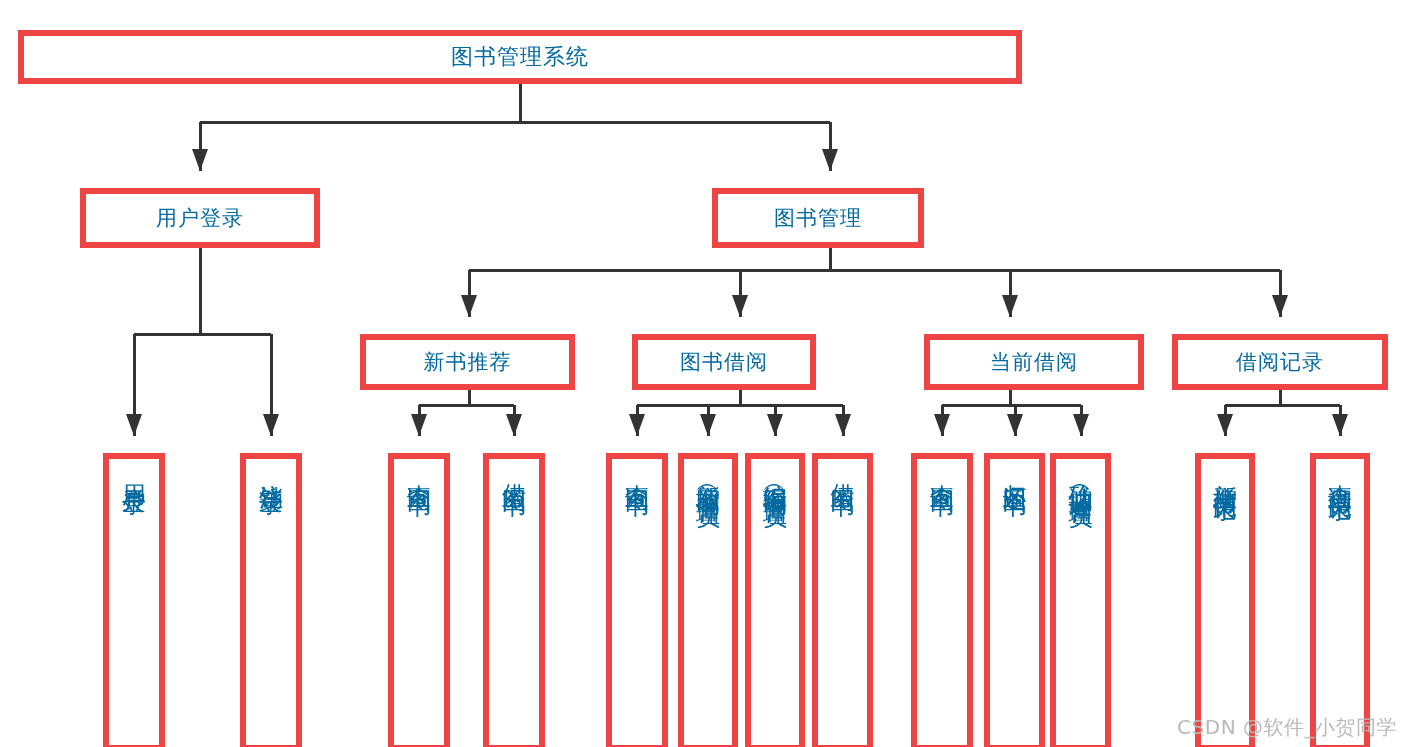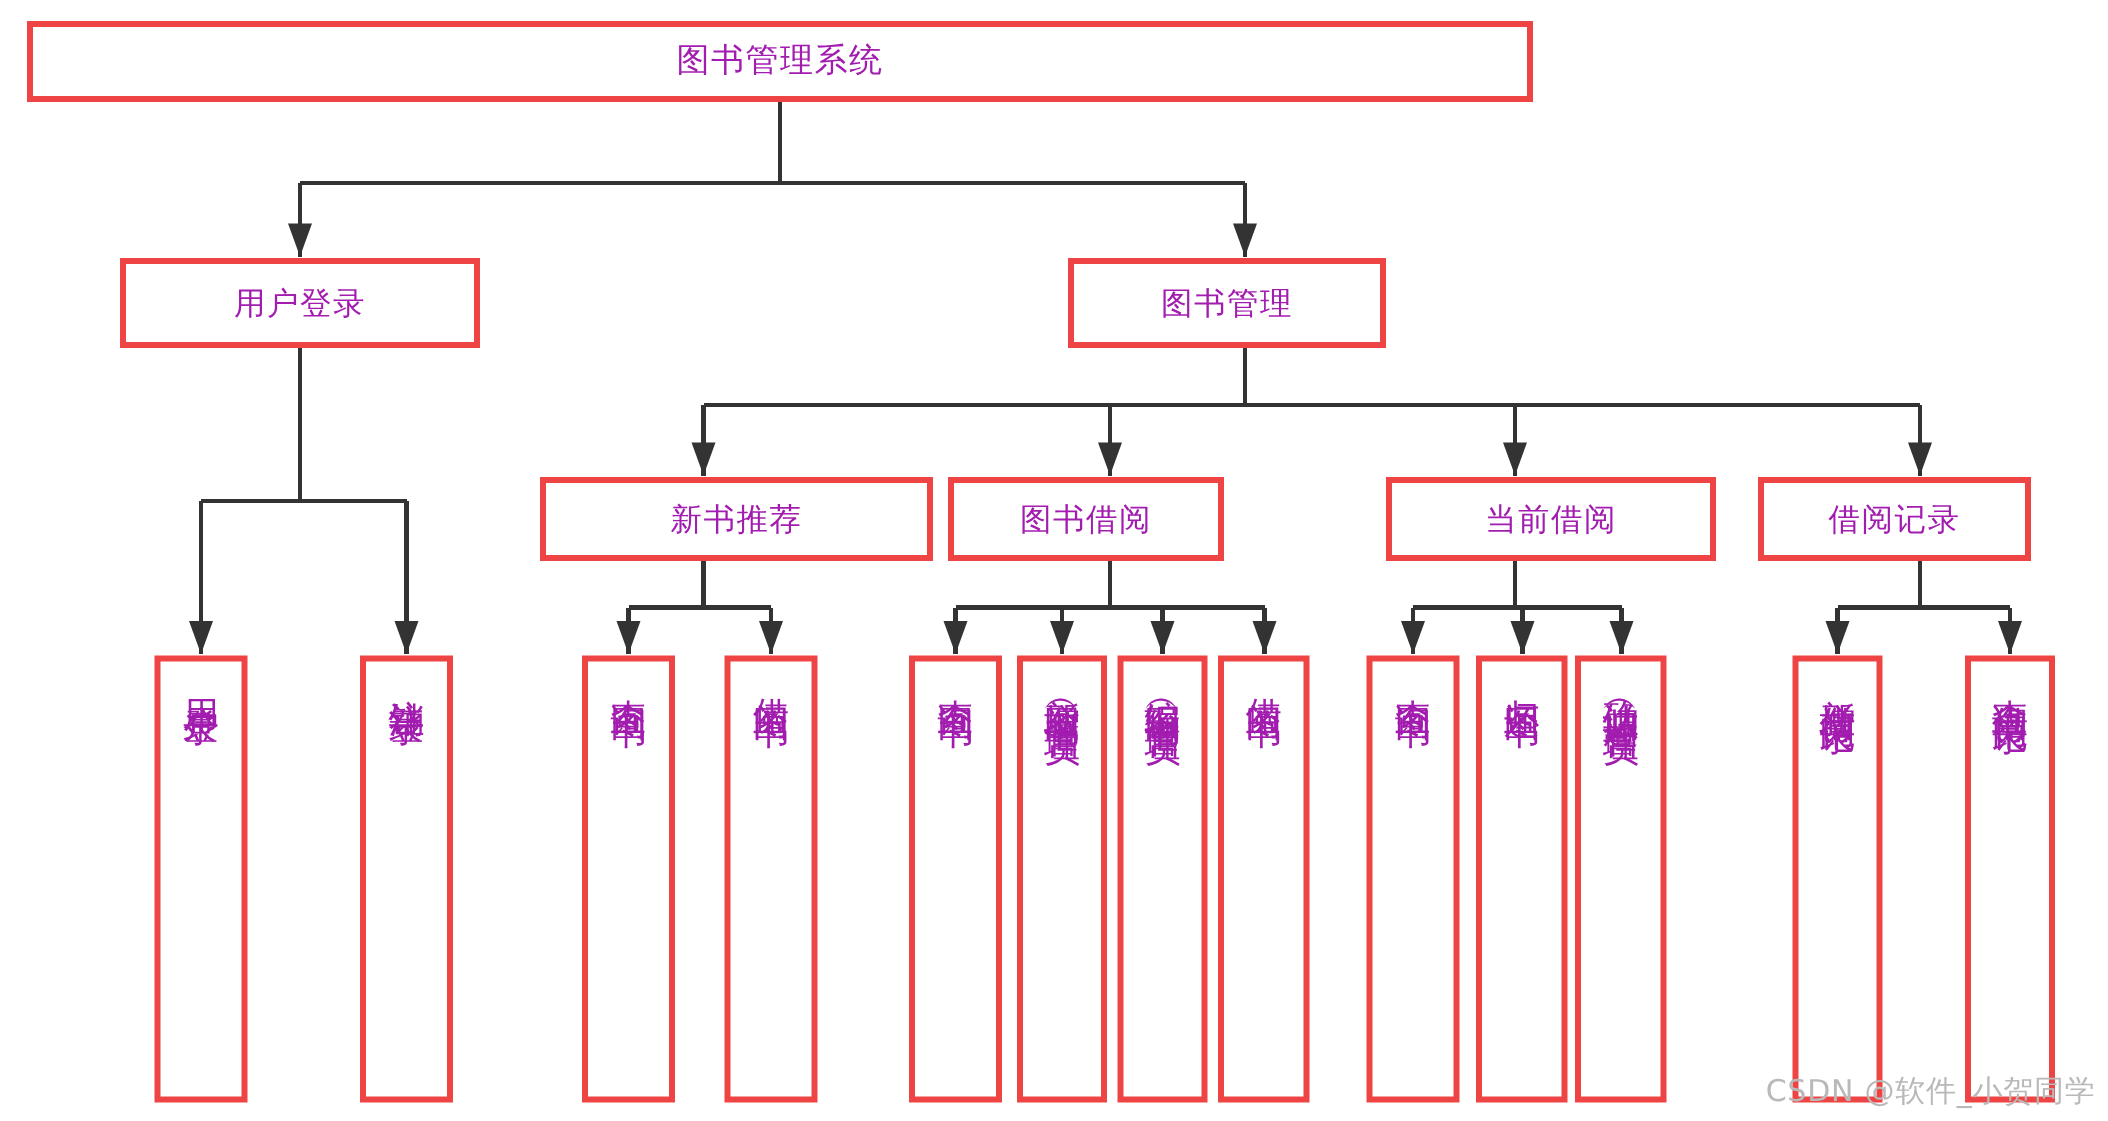--- a/index.html
+++ b/index.html
@@ -22,25 +22,26 @@
     position: absolute;
     left: 0;
     top: 0;
     width: 1405px;
     height: 747px;
   }
   .node {
     position: absolute;
     box-sizing: border-box;
     background: #ffffff;
-    border: 4px solid #ef4444;
+    border: 6px solid #ef4444;
     display: flex;
     align-items: center;
     justify-content: center;
-    color: #a21caf;
+    color: #0369a1;
+    margin-top: 16px;
   }
   .node .node-label {
     display: block;
     text-align: center;
     line-height: 1.25;
   }
   
   .node.horiz .node-label {
     font-size: 21px;
     letter-spacing: 1px;
@@ -136,30 +137,30 @@
   <div id="nodes-layer">
       <div class="node horiz root" style="left: 18px; top: 14px; width: 1004px; height: 54px;">
         <span class="node-label">图书管理系统</span>
       </div>
       <div class="node horiz" style="left: 80px; top: 172px; width: 240px; height: 60px;">
         <span class="node-label">用户登录</span>
       </div>
       <div class="node horiz" style="left: 712px; top: 172px; width: 212px; height: 60px;">
         <span class="node-label">图书管理</span>
       </div>
-      <div class="node horiz" style="left: 360px; top: 318px; width: 262px; height: 56px;">
+      <div class="node horiz" style="left: 360px; top: 318px; width: 215px; height: 56px;">
         <span class="node-label">新书推荐</span>
       </div>
       <div class="node horiz" style="left: 632px; top: 318px; width: 184px; height: 56px;">
         <span class="node-label">图书借阅</span>
       </div>
       <div class="node horiz" style="left: 924px; top: 318px; width: 220px; height: 56px;">
         <span class="node-label">当前借阅</span>
       </div>
-      <div class="node horiz" style="left: 1172px; top: 318px; width: 182px; height: 56px;">
+      <div class="node horiz" style="left: 1172px; top: 318px; width: 216px; height: 56px;">
         <span class="node-label">借阅记录</span>
       </div>
       <div class="node vert" style="left: 103px; top: 437px; width: 62px; height: 298px;">
         <span class="node-label">用户登录</span>
       </div>
       <div class="node vert" style="left: 240px; top: 437px; width: 62px; height: 298px;">
         <span class="node-label">注销登录</span>
       </div>
       <div class="node vert" style="left: 388px; top: 437px; width: 62px; height: 298px;">
         <span class="node-label">查询图书</span>

